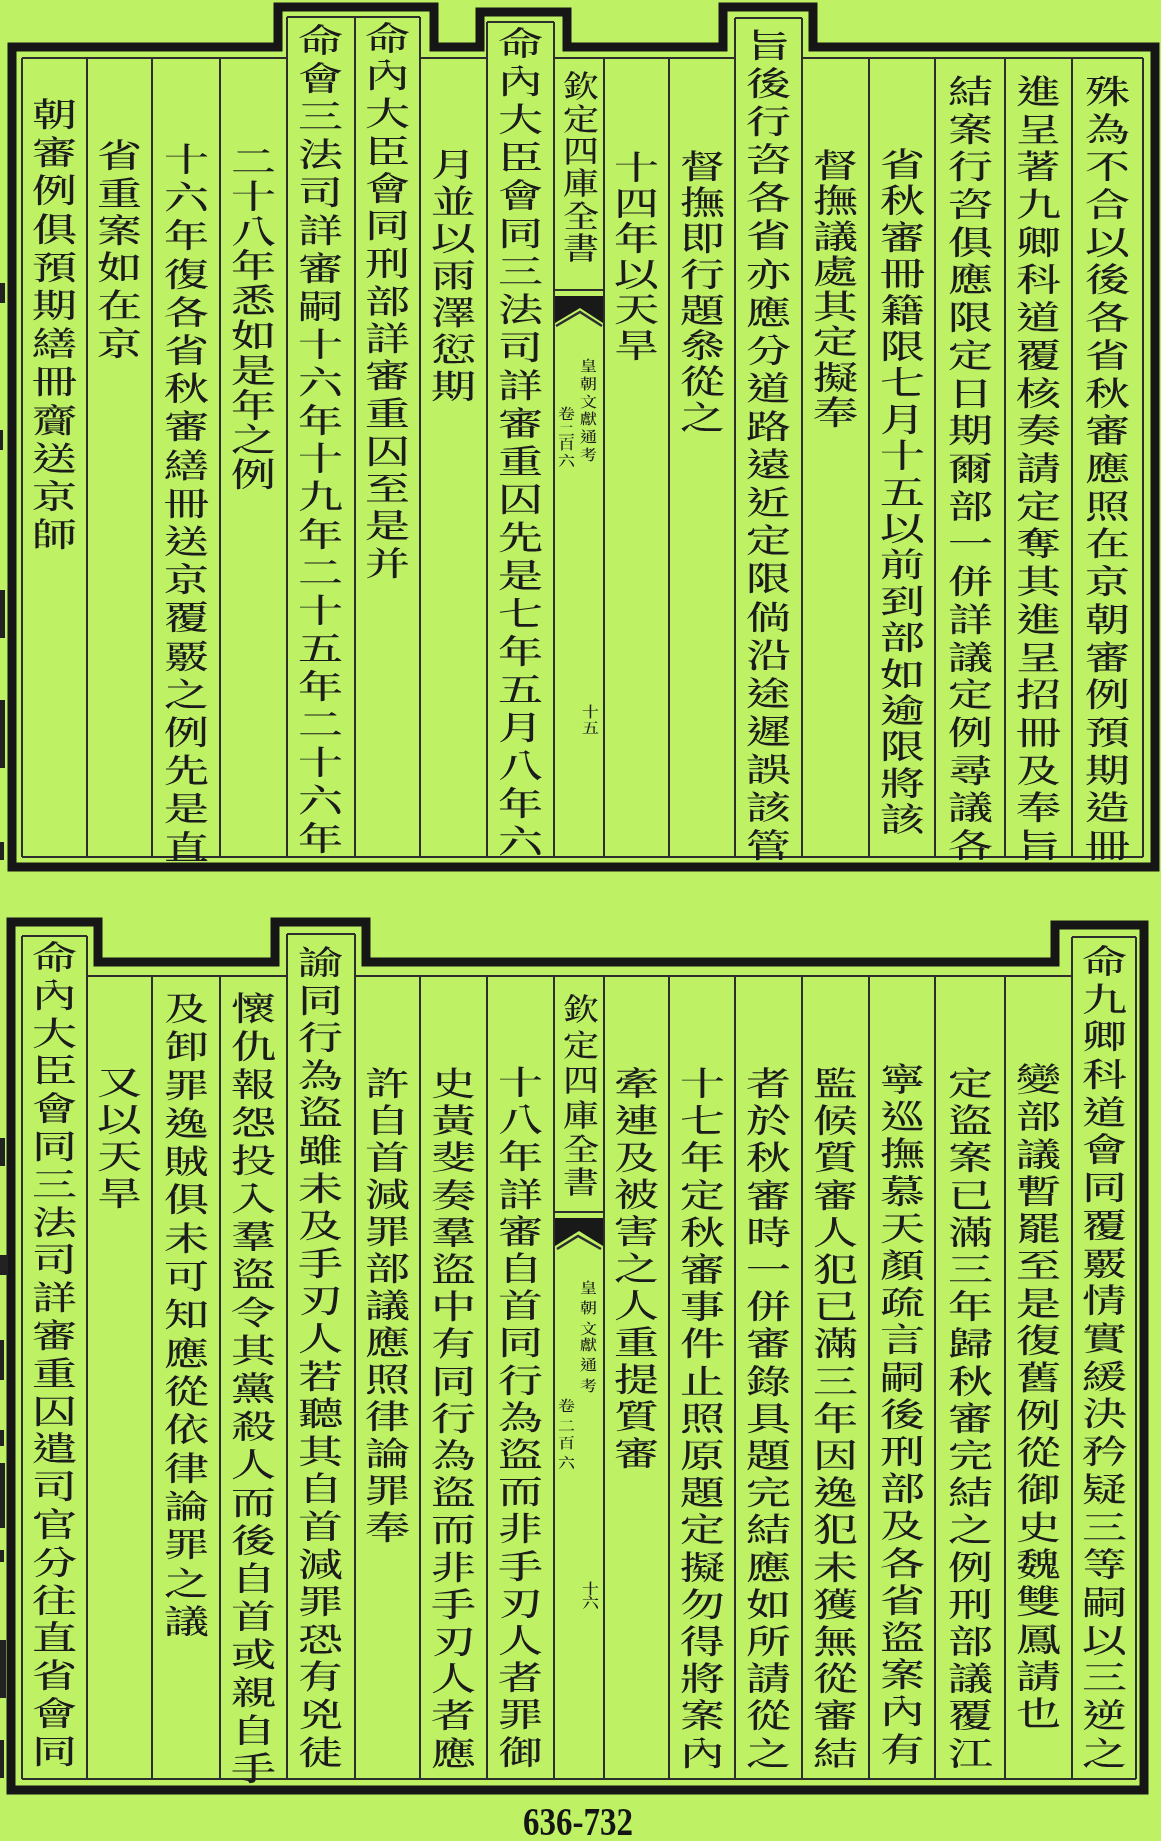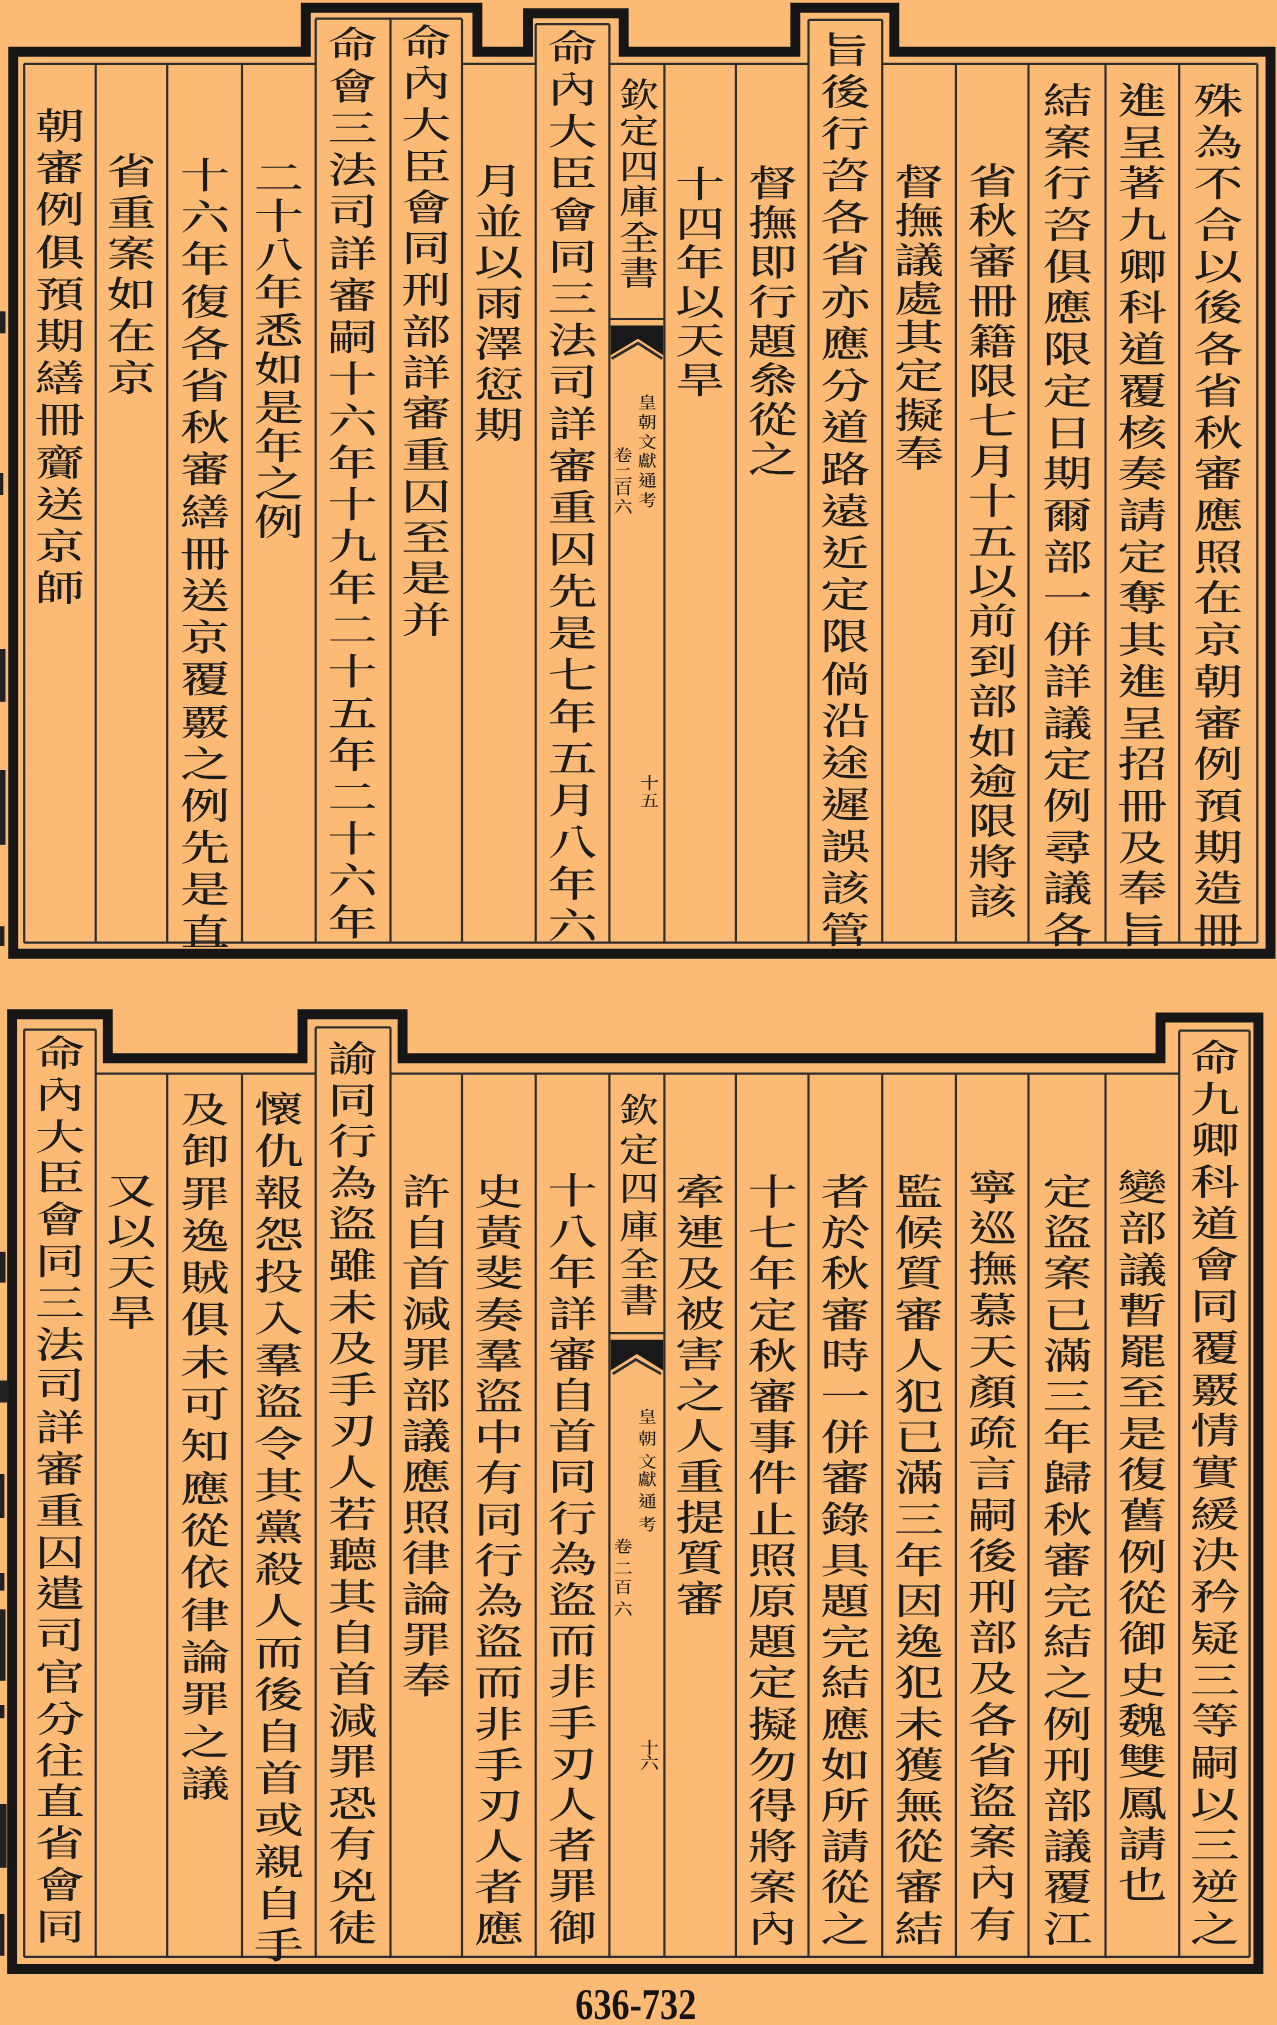--- a/index.html
+++ b/index.html
@@ -1,15 +1,15 @@
 <!DOCTYPE html>
 <html><head><meta charset="utf-8">
 <style>
 html,body{margin:0;padding:0;background:#ffffff;}
-#page{position:relative;width:1161px;height:1841px;background:#fdba74;font-family:"Liberation Serif",serif;}
+#page{position:relative;width:1161px;height:1841px;background:#bef264;font-family:"Liberation Serif",serif;}
 </style></head><body>
 <div id="page">
 <svg width="1161" height="1841" viewBox="0 0 1161 1841">
 <defs>
 
 <path id="b6B8A" d="M22.3 3.2C21.8 7.4 20.2 11.5 18.3 14.3L18.9 14.6C20.7 13.3 22.3 11.6 23.5 9.7H28.3V15.9H17.9L18.3 16.9H26.3C23.8 21.7 19.4 26.2 13.5 29.3L14 29.8C20.3 27.3 25.1 24.1 28.3 20V32.2H29C30.4 32.2 31.9 31.6 31.9 31.2V17.6C33.9 22.5 37.1 26.5 41 29C41.5 27.7 42.7 26.9 44.1 26.7L44.2 26.3C39.8 24.6 35.1 21 32.6 16.9H42.3C42.9 16.9 43.3 16.8 43.5 16.4C41.9 15.3 39.4 13.8 39.4 13.8L37.1 15.9H31.9V9.7H40.9C41.6 9.7 42 9.5 42.2 9.1C40.6 8.1 38.1 6.6 38.1 6.6L36 8.7H31.9V3C33 2.9 33.3 2.5 33.5 2.1L28.3 1.7V8.7H24.1C24.8 7.5 25.4 6.3 25.8 4.9C26.8 4.9 27.3 4.6 27.5 4.2ZM1.9 3.9 2.2 4.9H7.7C6.7 10.3 4.7 15.8 1.4 20L2 20.4C3.6 19.1 5 17.7 6.1 16.1C7.5 17.2 8.7 18.5 9 19.7C10.3 20.3 11.5 20 12 19.3C10.2 24.1 7.1 28.5 1.8 31.7L2.3 32.1C13.1 27.3 16.2 19.4 17.5 11.5C18.5 11.4 18.9 11.3 19.3 11L15.6 8.5L13.6 10.1H9.7C10.5 8.4 11.1 6.7 11.5 4.9H19.5C20.1 4.9 20.6 4.7 20.7 4.3C19.1 3.3 16.5 1.8 16.5 1.8L14.2 3.9ZM9.3 11.1H13.9C13.6 13.7 13 16.2 12.2 18.7C12.3 17.6 10.9 16 6.8 15.2C7.8 13.9 8.6 12.5 9.3 11.1Z"></path>
 <path id="b70BA" d="M8.8 1.5 8.3 1.7C10 3 12 5.3 12.4 7.1C15.9 9 18.9 3.7 8.8 1.5ZM9.7 23.2C9.7 25.6 7.6 27.6 5.7 28.4C4.6 28.8 3.9 29.5 4.4 30.4C4.9 31.2 6.6 31.3 7.9 30.7C9.9 29.7 12 27.2 10.3 23.2ZM15.3 23 14.7 23.2C15.3 24.9 15.7 27.4 15.1 29.4C17.6 31.9 22 27.4 15.3 23ZM21 22.7 20.5 22.9C21.8 24.3 23.1 26.3 23.2 28.1C26.2 30 29.6 25.3 21 22.7ZM27.3 22.1 26.9 22.4C28.5 23.3 30.4 25 31 26.4C34.2 27.8 36.3 23.1 27.3 22.1ZM21 1.1C20.2 3.5 19.2 6 17.8 8.6H4.4L4.8 9.5H17.2C13.8 15.5 8.5 21.4 1.3 25.6L1.8 25.9C5.2 24.5 8.1 22.7 10.6 20.8H38.5C37.9 25.2 36.7 28.2 35.5 28.9C35.1 29.2 34.6 29.2 33.8 29.2C32.9 29.2 30.1 29.1 28.4 29V29.5C30 29.7 31.5 30 32.1 30.5C32.7 30.8 32.9 31.5 32.9 32.2C34.8 32.2 36.4 31.9 37.7 31.2C39.8 30 41.3 26.6 42 21.1C42.9 21 43.5 20.9 43.8 20.6L40.1 18.4L38.2 19.8H36L37.1 15.3C37.8 15.2 38.2 15.2 38.5 14.9L35.2 12.9L33.8 14.1H31.7L33 9.8C33.8 9.7 34.2 9.6 34.5 9.4L31.1 7.4L29.7 8.6H21.5C22.7 6.6 23.7 4.7 24.4 2.8C25.7 2.8 26.1 2.6 26.3 2.2ZM32.8 19.8H11.8C13.7 18.3 15.3 16.7 16.7 15.1H33.9ZM28.3 14.1H17.6C18.8 12.6 19.9 11.1 20.9 9.5H29.7Z"></path>
 <path id="b4E0D" d="M26.4 11.9 25.9 12.3C30.6 14.4 37.1 18.2 39.6 21.2C44.2 22.7 45.1 15.7 26.4 11.9ZM2.2 4.3 2.5 5.3H23.1C19.3 11.3 10.6 17.8 1.5 21.9L1.9 22.3C8.9 20 15.4 16.6 20.6 12.7V32.1H21.3C22.6 32.1 24.2 31.6 24.3 31.4V11.5C25.1 11.4 25.5 11.2 25.6 10.9L23.5 10.3C25.4 8.7 27 7 28.3 5.3H41.7C42.3 5.3 42.8 5.1 42.9 4.8C41 3.6 38.1 1.9 38.1 1.9L35.5 4.3Z"></path>
 <path id="b5408" d="M11.9 13.6 12.3 14.6H32.2C32.9 14.6 33.3 14.4 33.4 14C31.8 12.9 29.1 11.4 29.1 11.4L26.7 13.6ZM23.5 3.3C26.6 8.2 33.2 12.5 40.5 15.2C40.8 14.2 42 13.1 43.6 12.9L43.6 12.4C36 10.3 28.4 7 24.3 2.8C25.6 2.8 26.1 2.6 26.3 2.2L20.2 1.1C18 5.9 9.1 12.7 1.4 15.9L1.8 16.4C10.5 13.6 19.3 8.2 23.5 3.3ZM31.9 20.7V28.6H13.2V20.7ZM9.4 19.7V32.2H10C11.6 32.2 13.2 31.5 13.2 31.3V29.6H31.9V31.9H32.5C33.8 31.9 35.6 31.3 35.7 31.1V21.2C36.6 21.1 37.3 20.8 37.6 20.5L33.4 18.1L31.5 19.7H13.5L9.4 18.5Z"></path>
 <path id="b4EE5" d="M17.1 6.8 16.6 7.1C19.2 9.1 22.6 12.2 23.6 14.6C27.7 16.6 30.3 10.5 17.1 6.8ZM1.3 26.1 3.6 29.5C4 29.3 4.4 29 4.5 28.6C12.9 25.7 19 23.2 23.4 21.4L23.2 20.9C19.2 22 15.1 23 11.4 23.9L11 4.3C12.2 4.2 12.6 3.9 12.6 3.4L7.3 3L7.8 24.8C5.1 25.4 2.8 25.9 1.3 26.1ZM34.7 3.1C34.3 15.9 32.7 24.6 11.8 31.6L12.2 32.2C22 29.8 28.1 26.8 31.9 23.3C35 25.8 38.5 29 39.9 31.5C44.1 33.5 46.4 27.3 32.8 22.5C37.5 17.6 38.2 11.6 38.7 4.6C39.7 4.5 40.3 4.1 40.4 3.6Z"></path>

